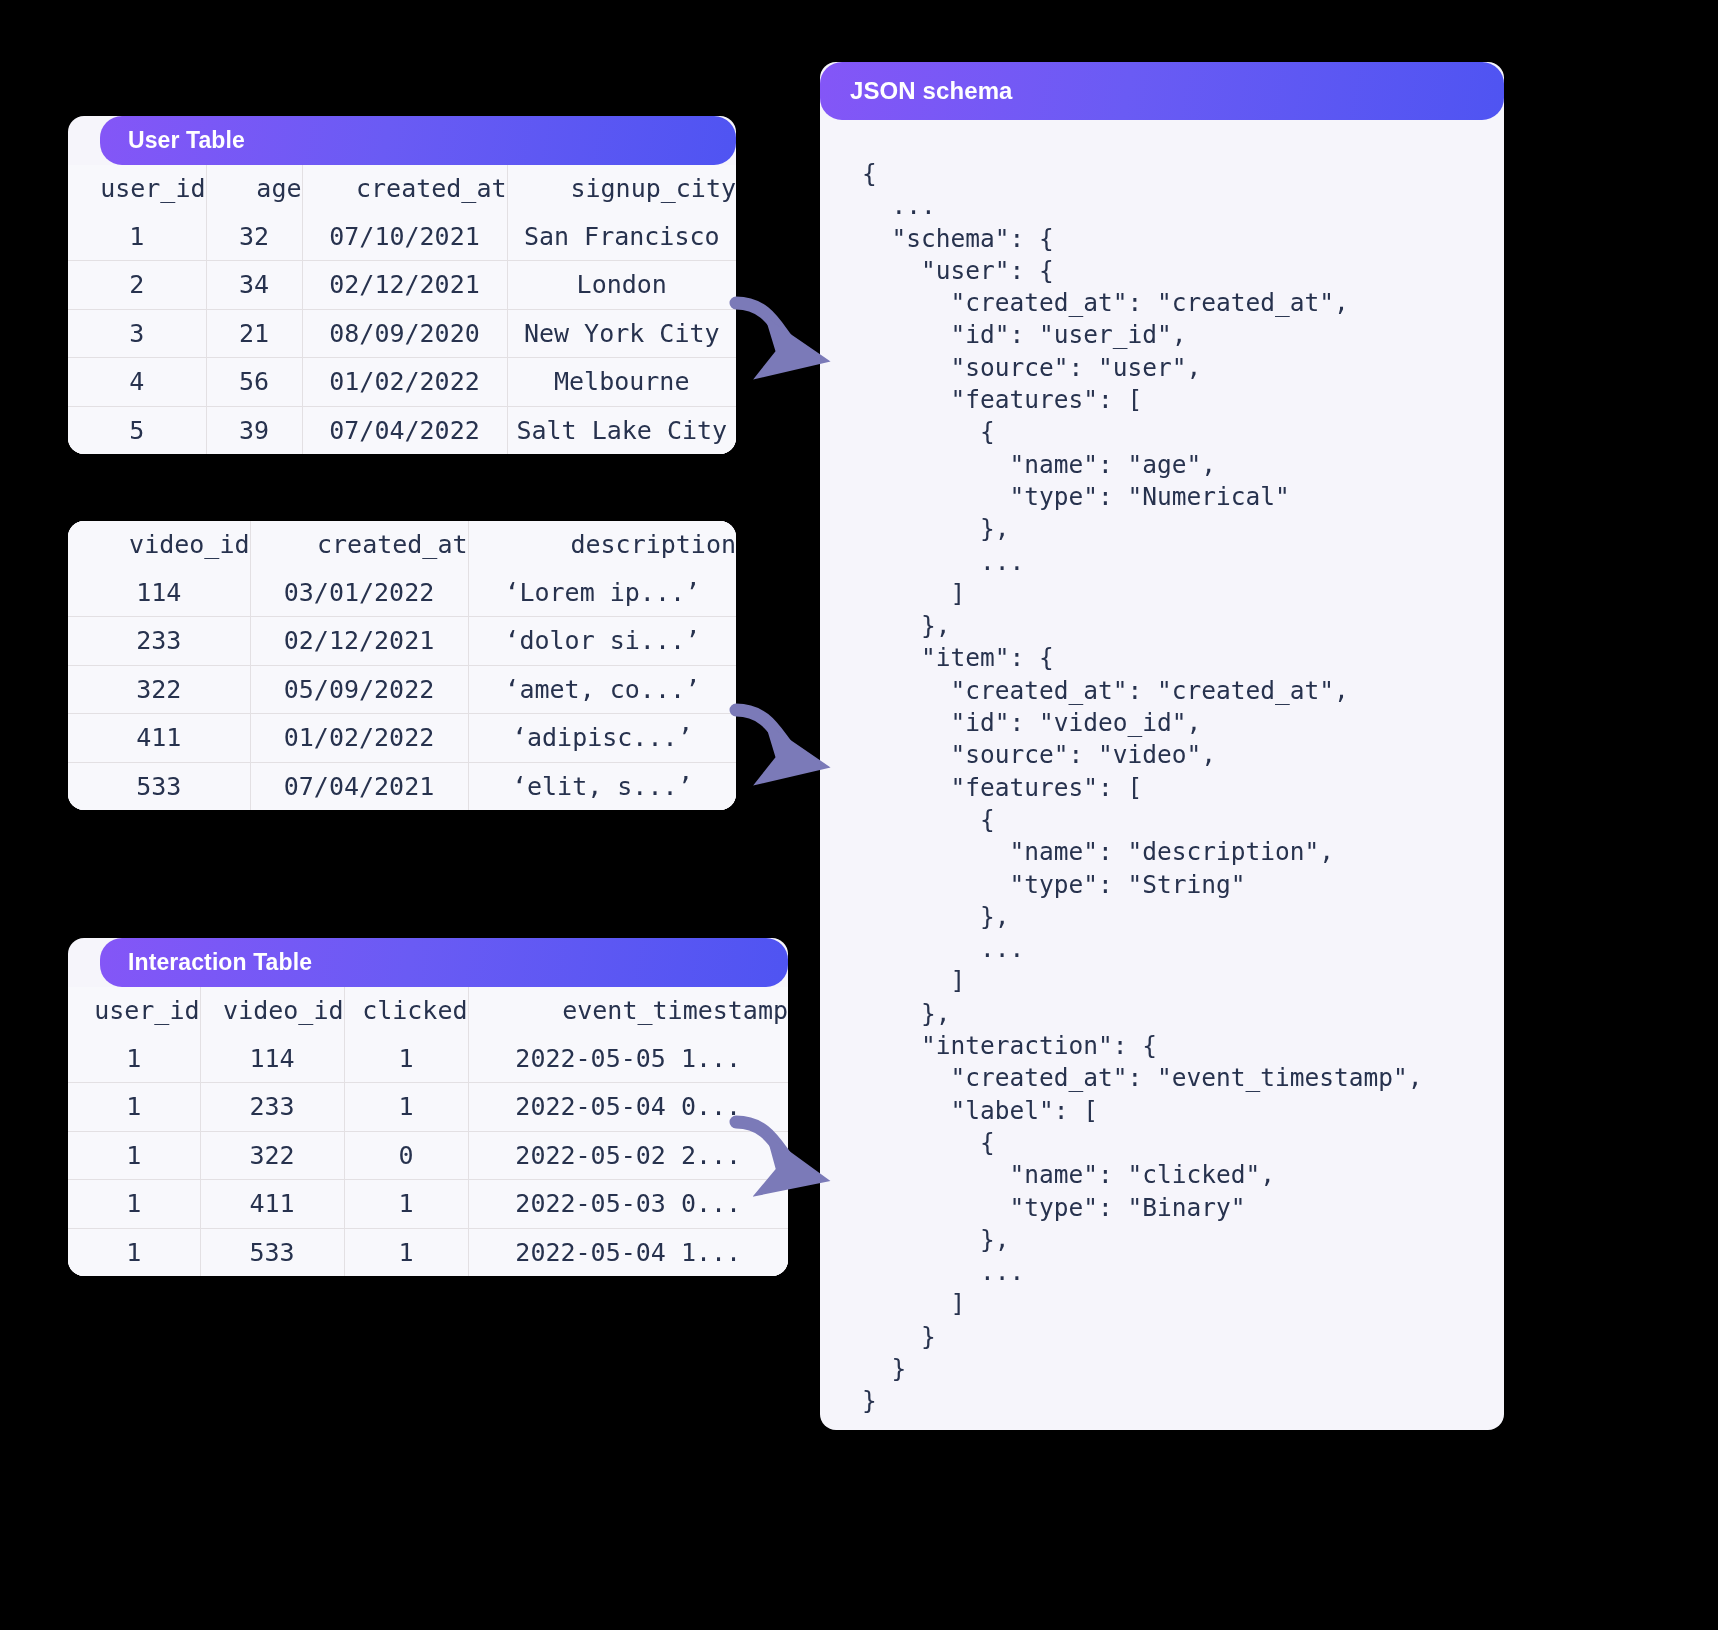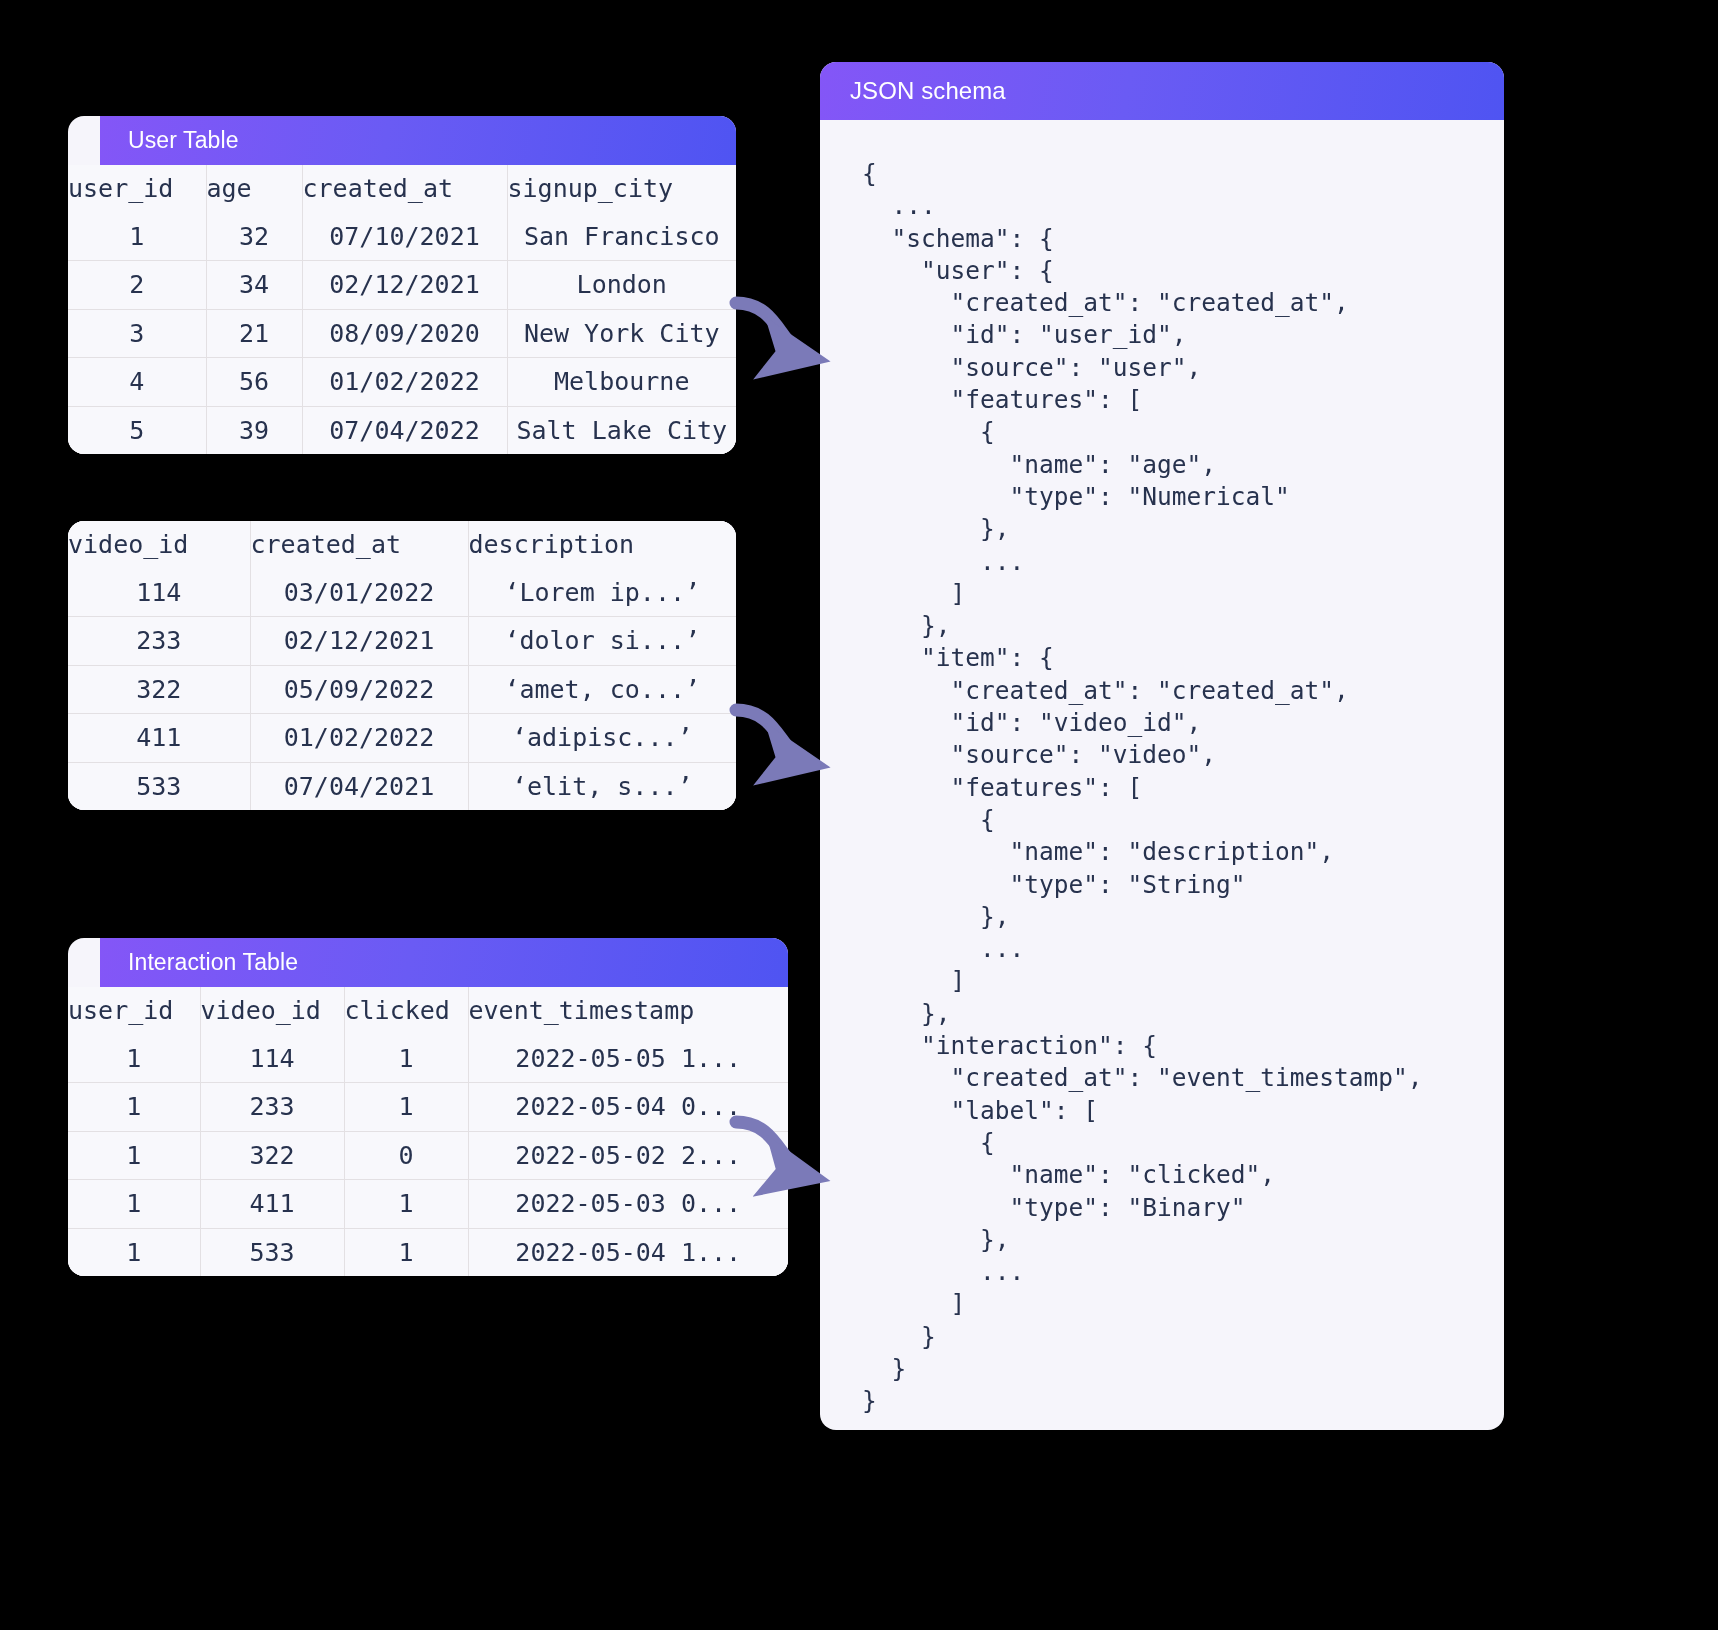--- a/index.html
+++ b/index.html
@@ -21,25 +21,26 @@
     position: absolute;
     background: #f6f5fb;
     border-radius: 16px;
     overflow: hidden;
     box-shadow: 0 2px 10px rgba(0,0,0,.25);
   }
   .card-header {
     background: linear-gradient(100deg, #8456f7 0%, #6a5bf4 45%, #4f54f2 100%);
     color: #ffffff;
     font-size: 23px;
-    font-weight: 400;
+    font-weight: 700;
     letter-spacing: .1px;
     display: flex;
     align-items: center;
     padding: 0 28px;
+    border-radius: 22px;
   }
 
   
   .tbl-card .card-header { height: 49px; margin-left: 32px; }
   table.dt {
     width: 100%;
     border-collapse: collapse;
     font-family: "DejaVu Sans Mono", "Liberation Mono", monospace;
     font-size: 25px;
     color: #27324e;
@@ -47,21 +48,21 @@
   }
   table.dt th, table.dt td {
     border: 1px solid #e3e0e3;
     border-top: none;
     padding: 0;
     height: 47.5px;
     line-height: 47.5px;
     white-space: nowrap;
     font-weight: 400;
   }
-  table.dt th { text-align: left; background: #f8f8fc; }
+  table.dt th { text-align: right; background: #f8f8fc; }
   table.dt td { text-align: right; padding-right: 16px; background: #f8f8fc; }
   table.dt td.c { text-align: center; padding-right: 0; }
   table.dt tr:last-child th, table.dt tr:last-child td { border-bottom: none; }
   table.dt th:first-child, table.dt td:first-child { border-left: none; }
   table.dt th:last-child, table.dt td:last-child { border-right: none; }
 
   
   #json-card { left: 820px; top: 62px; width: 684px; height: 1368px; }
   #json-card .card-header { height: 58px; font-size: 24px; padding-left: 30px; }
   .json-body {

